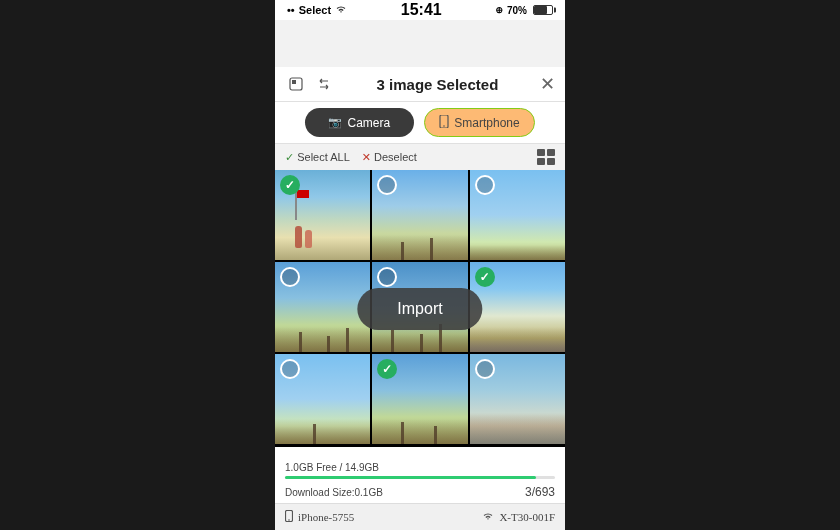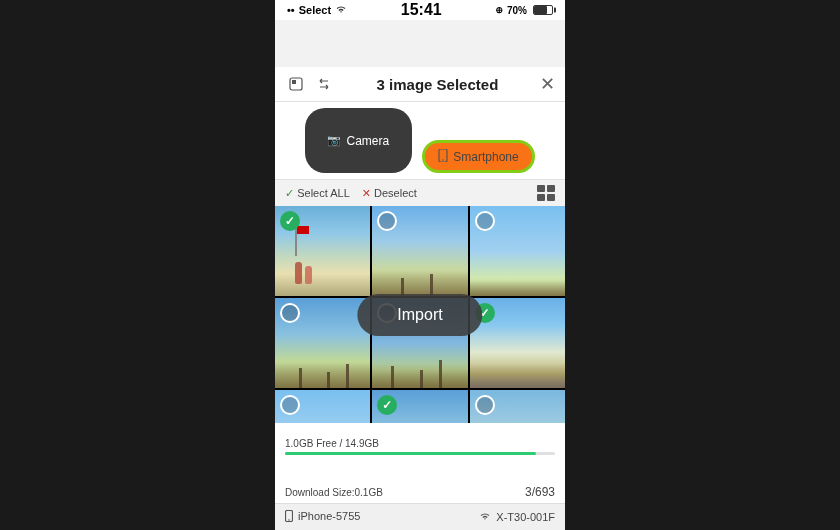--- a/index.html
+++ b/index.html
@@ -120,24 +120,23 @@
       gap: 5px;
       font-size: 12px;
       font-weight: 500;
       cursor: pointer;
     }
     .tab-btn.active {
       background: #3a3a3a;
       color: #fff;
     }
     .tab-btn.inactive {
-      background: #f97316;
+      background: #fdba74;
       color: #444;
-      border: 3px solid #84cc16;
-      margin-top: 32px;
+      border: 1px solid #84cc16;
     }
     .tab-icon { font-size: 11px; }
 
     
     .toolbar {
       background: #f2f2f2;
       padding: 5px 10px;
       display: flex;
       align-items: center;
       justify-content: space-between;
@@ -282,40 +281,40 @@
     .storage-fill {
       height: 100%;
       background: #2ecc71;
       border-radius: 2px;
     }
     .download-bar {
       padding: 3px 10px 4px;
       display: flex;
       justify-content: space-between;
       align-items: center;
-      margin-top: 24px;
     }
     .download-text { font-size: 10px; color: #444; }
     .count-text { font-size: 12px; color: #444; }
 
     
     .device-bar {
       background: #f0f0f0;
       border-top: 1px solid #ddd;
       padding: 6px 10px;
       display: flex;
       justify-content: space-between;
       align-items: center;
     }
     .device-left, .device-right {
       display: flex;
-      align-items: flex-start;
+      align-items: center;
       gap: 5px;
       font-size: 11px;
       color: #444;
+      font-family: Liberation Serif, serif;
     }
 
     
     .import-overlay {
       position: absolute;
       top: 50%;
       left: 50%;
       transform: translate(-50%, -50%);
       z-index: 10;
     }

